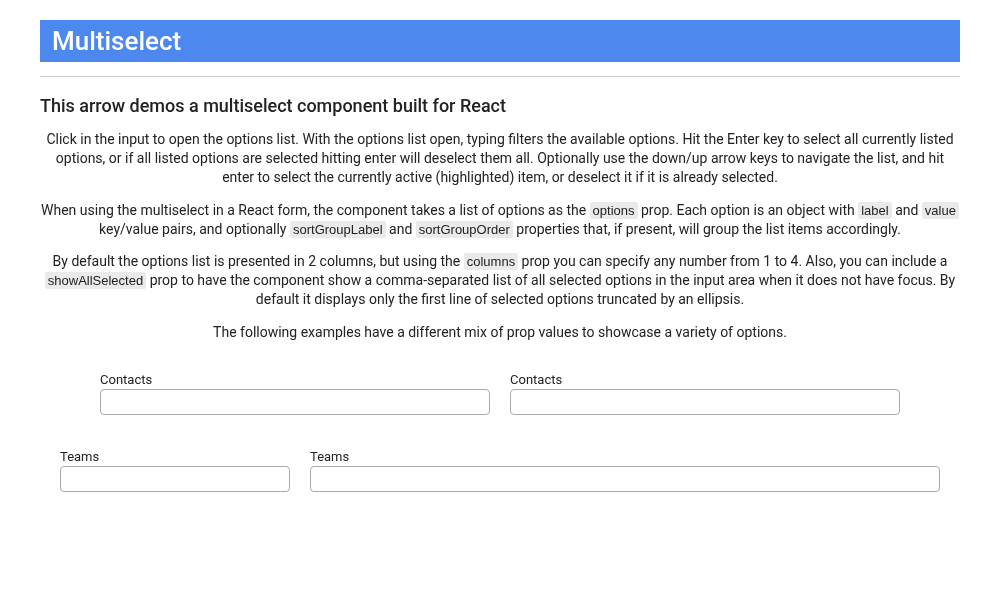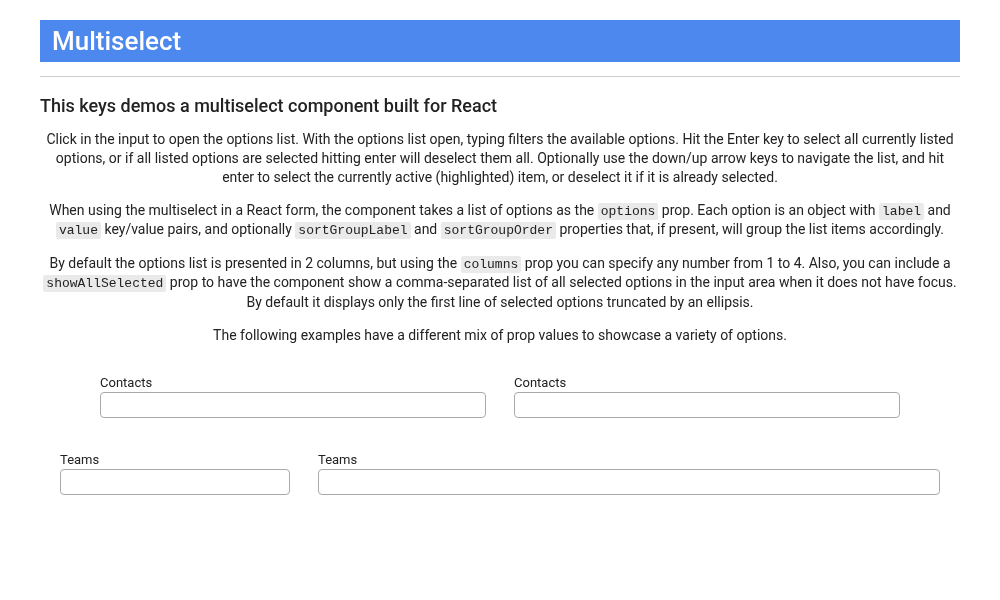--- a/index.html
+++ b/index.html
@@ -29,32 +29,32 @@
     font-weight: 500;
     margin-bottom: 14px;
   }
   p.para {
     margin-bottom: 14px;
     line-height: 1.35;
     text-align: center;
   }
   code.inline {
     background: #eaeaea;
-    font-family: Liberation Mono, monospace;
+    font-family: Liberation Sans, sans-serif;
     font-size: 13px;
     padding: 1px 3px;
     border-radius: 2px;
   }
   .demo-area {
     margin-top: 30px;
     padding: 0 60px;
   }
   .row {
     display: flex;
-    gap: 28px;
+    gap: 20px;
     margin-bottom: 34px;
   }
   .field {
     flex: 1;
     display: flex;
     flex-direction: column;
   }
   .field-label {
     font-size: 13px;
     color: #222;
@@ -76,21 +76,21 @@
 </style>
 </head>
 <body>
 
 <div class="banner">
   <h1>Multiselect</h1>
 </div>
 
 <hr class="rule">
 
-<h2 class="subhead">This keys demos a multiselect component built for React</h2>
+<h2 class="subhead">This arrow demos a multiselect component built for React</h2>
 
 <p class="para">Click in the input to open the options list. With the options list open, typing filters the available options. Hit the Enter key to select all currently listed options, or if all listed options are selected hitting enter will deselect them all. Optionally use the down/up arrow keys to navigate the list, and hit enter to select the currently active (highlighted) item, or deselect it if it is already selected.</p>
 
 <p class="para">
   <span>When using the multiselect in a React form, the component takes a list of options as the </span><code class="inline">options</code><span> prop. Each option is an object with </span><code class="inline">label</code><span> and </span><code class="inline">value</code><span> key/value pairs, and optionally </span><code class="inline">sortGroupLabel</code><span> and </span><code class="inline">sortGroupOrder</code><span> properties that, if present, will group the list items accordingly.</span>
 </p>
 
 <p class="para">
   <span>By default the options list is presented in 2 columns, but using the </span><code class="inline">columns</code><span> prop you can specify any number from 1 to 4. Also, you can include a </span><code class="inline">showAllSelected</code><span> prop to have the component show a comma-separated list of all selected options in the input area when it does not have focus. By default it displays only the first line of selected options truncated by an ellipsis.</span>
 </p>

